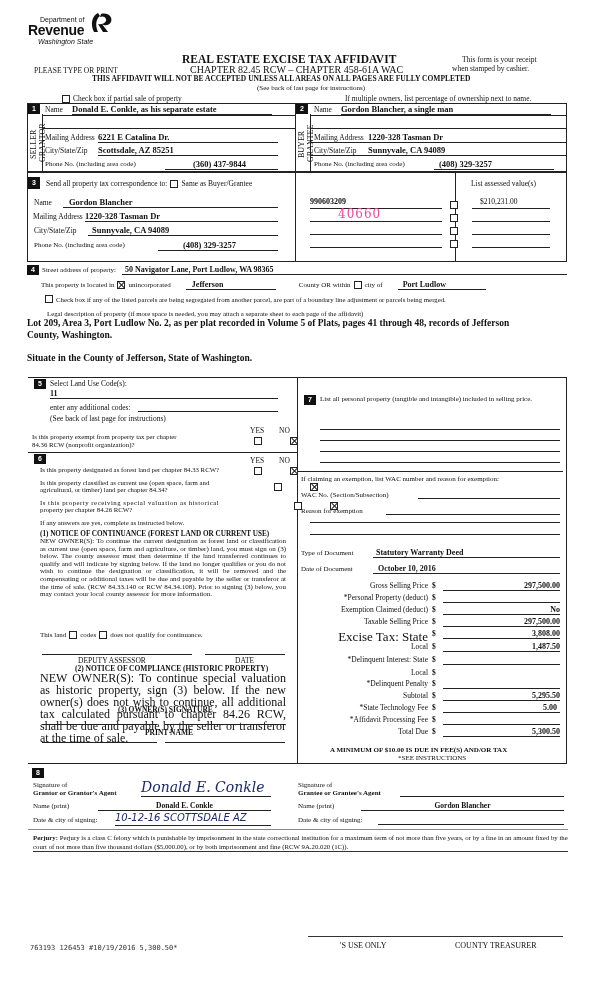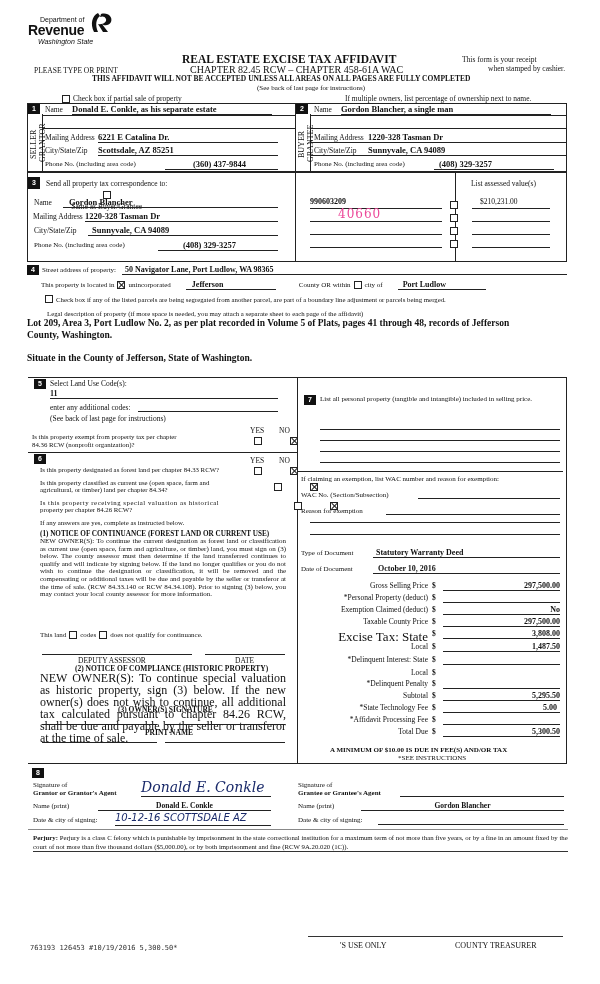--- a/index.html
+++ b/index.html
@@ -32,21 +32,21 @@
   <svg class="abs" style="left:60px;top:2px;" width="26" height="26" viewBox="0 0 26 26">
     <path d="M10 3 C4 6 2 14 6 22 L10 22 C7 15 8 9 12 6 Z" fill="#111"></path>
     <path d="M13 4 C20 2 25 7 23 12 C21 16 16 16 14 14 L20 22 L15 22 L10 14 C15 15 19 12 18 9 C17 6 14 6 12 7 Z" fill="#111"></path>
   </svg>
 </div>
 
 <div class="abs bold" style="left:182px;top:53px;font-size:11.5px;">REAL ESTATE EXCISE TAX AFFIDAVIT</div>
 <div class="abs" style="left:34px;top:66px;font-size:7.5px;">PLEASE TYPE OR PRINT</div>
 <div class="abs" style="left:190px;top:64px;font-size:10px;">CHAPTER 82.45 RCW – CHAPTER 458-61A WAC</div>
 <div class="abs" style="left:462px;top:55px;font-size:7.5px;">This form is your receipt</div>
-<div class="abs" style="left:488px;top:64px;font-size:7.5px;">when stamped by cashier.</div>
+<div class="abs" style="left:452px;top:64px;font-size:7.5px;">when stamped by cashier.</div>
 <div class="abs bold" style="left:92px;top:74px;font-size:7.5px;">THIS AFFIDAVIT WILL NOT BE ACCEPTED UNLESS ALL AREAS ON ALL PAGES ARE FULLY COMPLETED</div>
 <div class="abs" style="left:257px;top:84px;font-size:7px;">(See back of last page for instructions)</div>
 
 <div class="abs" style="left:62px;top:94px;font-size:7.5px;display:flex;align-items:center;gap:3px;">
   <span class="cb"></span>
   <span>Check box if partial sale of property</span>
 </div>
 <div class="abs" style="left:345px;top:94px;font-size:7.5px;">If multiple owners, list percentage of ownership next to name.</div>
 
 <div class="box" style="left:27px;top:103px;width:540px;height:69px;"></div>
@@ -89,21 +89,21 @@
   <span class="abs lbl" style="left:18px;top:56px;font-size:7px;">Phone No. (including area code)</span>
   <span class="abs val ul" style="left:138px;top:55px;width:120px;padding-left:5px;">(408) 329-3257</span>
 </div>
 
 <div class="box" style="left:27px;top:172px;width:540px;height:90px;"></div>
 <div class="vline" style="left:295px;top:172px;height:90px;"></div>
 <div class="vline" style="left:455px;top:172px;height:90px;"></div>
 
 <div class="abs" style="left:28px;top:173px;width:267px;height:88px;">
   <span class="num abs" style="left:0;top:4px;height:12px;line-height:12px;">3</span>
-  <div class="abs lbl" style="left:18px;top:6px;display:flex;align-items:center;gap:3px;flex-direction:column;">
+  <div class="abs lbl" style="left:18px;top:6px;display:flex;align-items:center;gap:3px;">
     <span>Send all property tax correspondence to:</span>
     <span class="cb"></span>
     <span>Same as Buyer/Grantee</span>
   </div>
   <span class="abs lbl" style="left:6px;top:25px;">Name</span>
   <span class="abs val ul" style="left:35px;top:24px;width:215px;padding-left:6px;">Gordon  Blancher</span>
   <span class="abs lbl" style="left:5px;top:39px;">Mailing Address</span>
   <span class="abs val ul" style="left:57px;top:38px;width:193px;">1220-328 Tasman Dr</span>
   <span class="abs lbl" style="left:6px;top:53px;">City/State/Zip</span>
   <span class="abs val ul" style="left:60px;top:52px;width:190px;padding-left:4px;">Sunnyvale, CA 94089</span>
@@ -262,21 +262,21 @@
       <span class="abs" style="right:138px;top:1px;font-size:7.5px;">*Personal Property (deduct)</span>
       <span class="abs" style="left:134px;top:1px;font-size:7.5px;font-weight:bold;">$</span>
       <span class="amt-line" style="left:145px;top:0;width:117px;"></span>
     </div>
     <div class="abs" style="left:0;top:24px;width:268px;height:12px;">
       <span class="abs" style="right:138px;top:1px;font-size:7.5px;">Exemption Claimed (deduct)</span>
       <span class="abs" style="left:134px;top:1px;font-size:7.5px;font-weight:bold;">$</span>
       <span class="amt-line" style="left:145px;top:0;width:117px;">No</span>
     </div>
     <div class="abs" style="left:0;top:36px;width:268px;height:12px;">
-      <span class="abs" style="right:138px;top:1px;font-size:7.5px;">Taxable County Price</span>
+      <span class="abs" style="right:138px;top:1px;font-size:7.5px;">Taxable Selling Price</span>
       <span class="abs" style="left:134px;top:1px;font-size:7.5px;font-weight:bold;">$</span>
       <span class="amt-line" style="left:145px;top:0;width:117px;">297,500.00</span>
     </div>
     <div class="abs" style="left:0;top:48px;width:268px;height:12px;">
       <span class="abs" style="right:138px;top:1px;font-size:13px;">Excise Tax:  State</span>
       <span class="abs" style="left:134px;top:1px;font-size:7.5px;font-weight:bold;">$</span>
       <span class="amt-line" style="left:145px;top:0;width:117px;">3,808.00</span>
     </div>
     <div class="abs" style="left:0;top:61px;width:268px;height:12px;">
       <span class="abs" style="right:138px;top:1px;font-size:7.5px;">Local</span>

